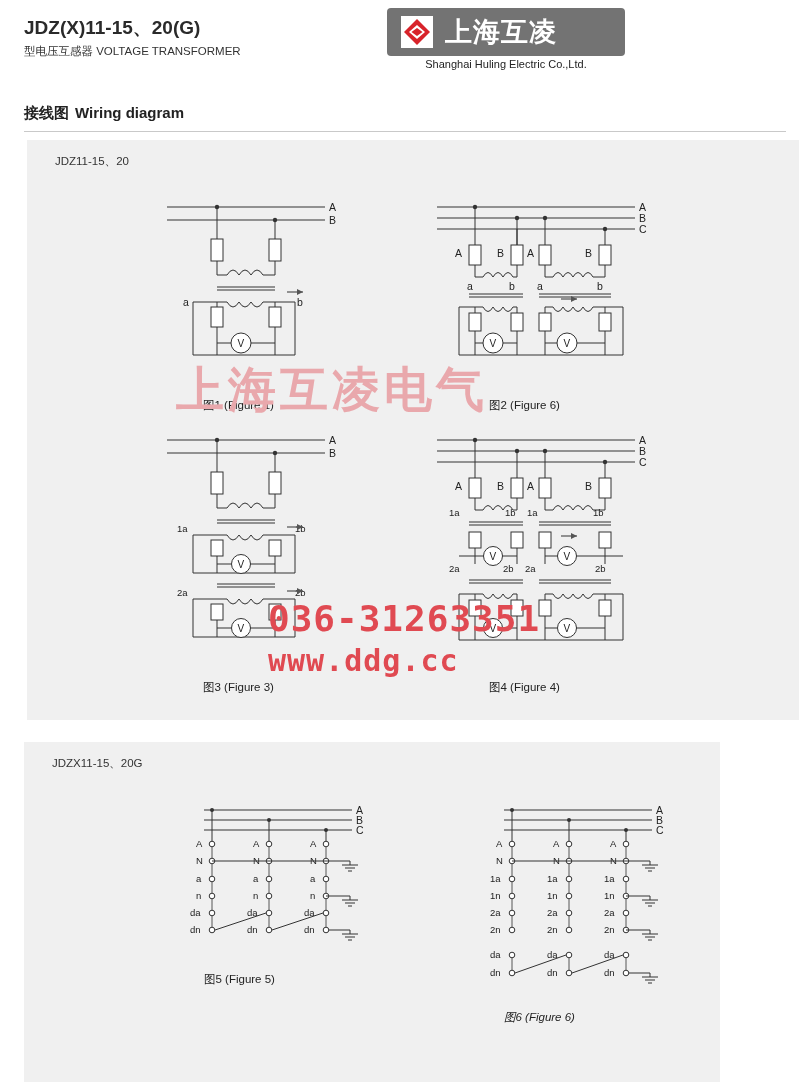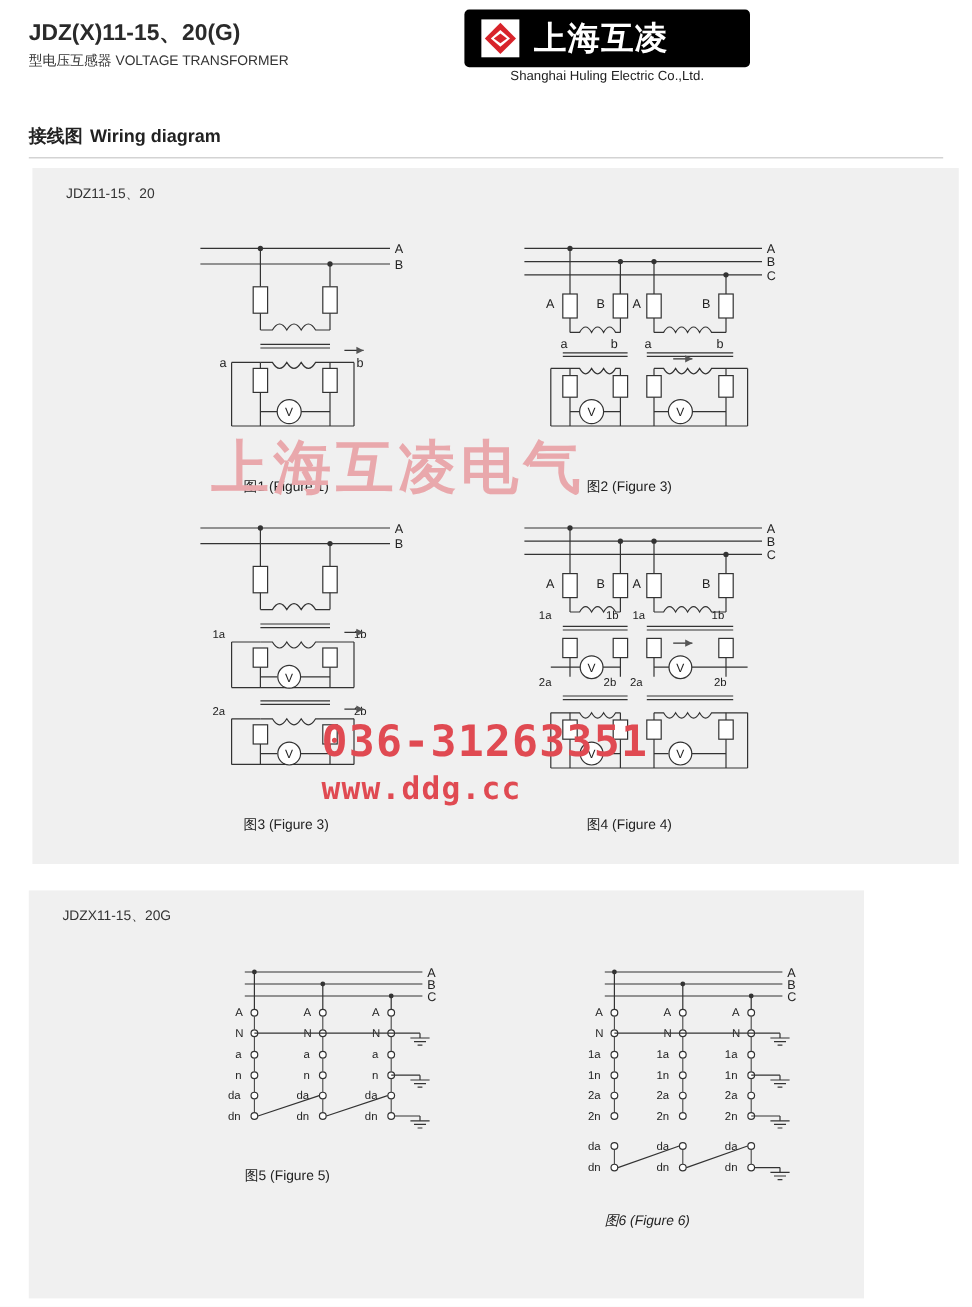--- a/index.html
+++ b/index.html
@@ -53,21 +53,21 @@
     right: 18px;
     top: 8px;
     width: 238px;
     height: 66px;
   }
   .logo-red {
     position: absolute;
     left: 0; top: 0;
     width: 238px;
     height: 48px;
-    background: #000000;
+    background: #737373;
     border-radius: 4px 4px 4px 4px;
     overflow: hidden;
   }
   .logo-diamond {
     position: absolute;
     left: 14px;
     top: 8px;
     width: 32px;
     height: 32px;
   }
@@ -168,21 +168,21 @@
     left: 268px;
     top: 598px;
     font-size: 36px;
     letter-spacing: 1px;
     color: #e04a52;
     font-family: "DejaVu Sans Mono", monospace;
   }
   .wm-web {
     left: 268px;
     top: 643px;
-    font-size: 26px;
+    font-size: 30px;
     letter-spacing: 1px;
     color: #e04a52;
     font-family: "DejaVu Sans Mono", monospace;
   }
 
   svg { display: block; }
   .diagram-svg { position: absolute; }
   .ln { stroke: #333; stroke-width: 1; fill: none; }
   .ln-thin { stroke: #444; stroke-width: 0.9; fill: none; }
   .box { stroke: #333; stroke-width: 1; fill: #ffffff; }
@@ -341,21 +341,21 @@
 
       <line class="ln" x1="48" y1="148" x2="56" y2="148"></line>
       <circle class="box" cx="66" cy="148" r="10"></circle>
       <text class="vm" x="62.5" y="152">V</text>
       <line class="ln" x1="76" y1="148" x2="90" y2="148"></line>
       <line class="ln" x1="118" y1="148" x2="130" y2="148"></line>
       <circle class="box" cx="140" cy="148" r="10"></circle>
       <text class="vm" x="136.5" y="152">V</text>
       <line class="ln" x1="150" y1="148" x2="178" y2="148"></line>
     </svg>
-    <div class="fig-caption" style="left:462px; top:258px;">图2 (Figure 3)</div>
+    <div class="fig-caption" style="left:462px; top:258px;">图2 (Figure 6)</div>
 
     <svg class="diagram-svg" style="left:130px; top:288px;" width="210" height="250" viewBox="0 0 210 250">
       <line class="ln" x1="10" y1="12" x2="168" y2="12"></line>
       <line class="ln" x1="10" y1="25" x2="168" y2="25"></line>
       <text class="txt" x="172" y="16">A</text>
       <text class="txt" x="172" y="29">B</text>
       <circle class="dot" cx="60" cy="12" r="2.2"></circle>
       <circle class="dot" cx="118" cy="25" r="2.2"></circle>
       <line class="ln" x1="60" y1="12" x2="60" y2="44"></line>
       <line class="ln" x1="118" y1="25" x2="118" y2="44"></line>

